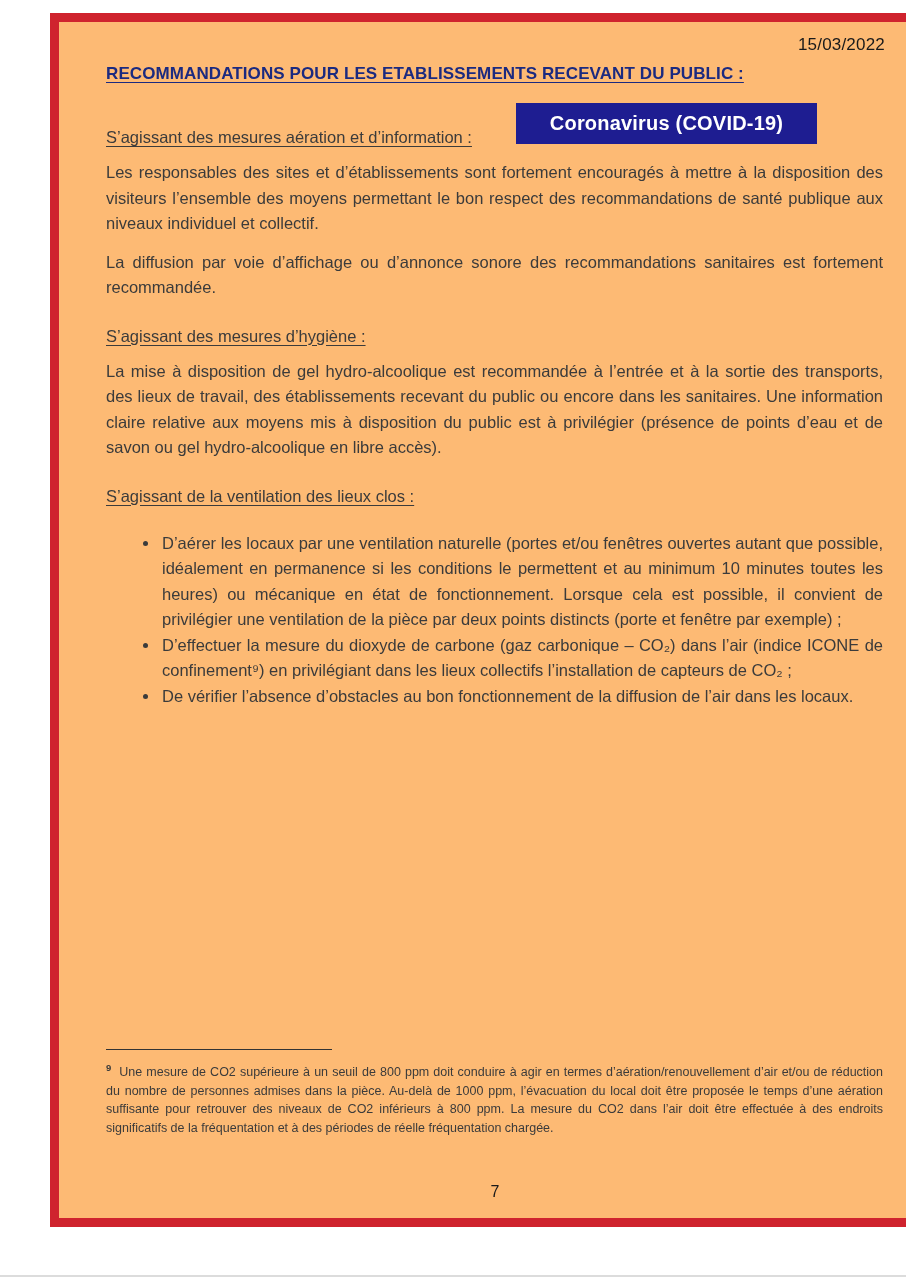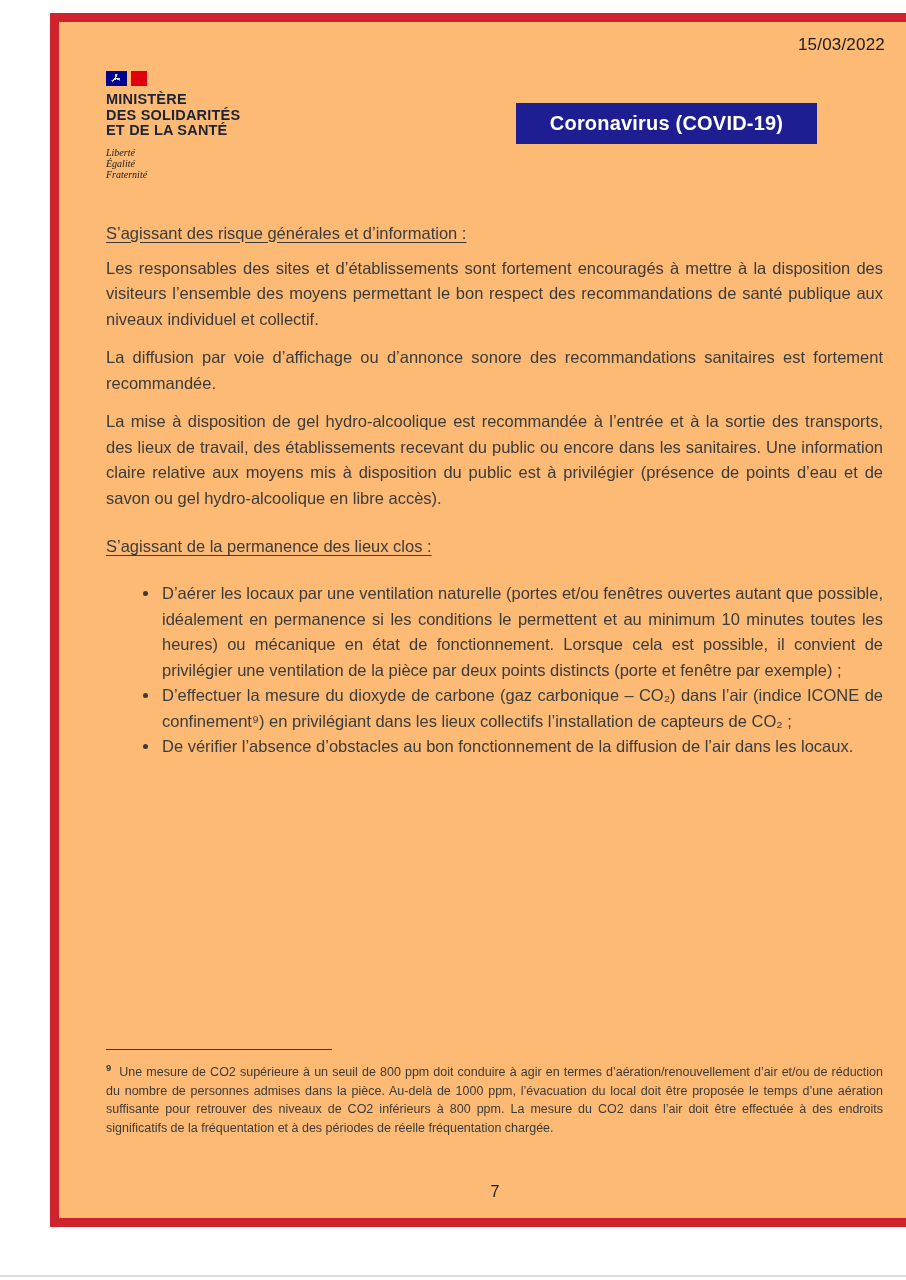--- a/index.html
+++ b/index.html
@@ -74,49 +74,35 @@
   }
 </style>
 </head>
 <body>
 
 <div class="frame">
   <div class="content">
 
     <div class="date-row">15/03/2022</div>
 
-    <div class="logo-block">
-      <div class="flag">
-        <div class="flag-blue"></div>
-        <div class="flag-red"></div>
-      </div>
-      <div class="ministry-name">
-        <div>MINISTÈRE</div>
-        <div>DES SOLIDARITÉS</div>
-        <div>ET DE LA SANTÉ</div>
-      </div>
-      <div class="motto">
-        <div>Liberté</div>
-        <div>Égalité</div>
-        <div>Fraternité</div>
-      </div>
-    </div>
 
     <div class="banner">Coronavirus (COVID-19)</div>
 
+    <div class="doc-title">RECOMMANDATIONS POUR LES ETABLISSEMENTS RECEVANT DU PUBLIC :</div>
 
     <div class="body-text">
 
-      <div class="section-heading first">S’agissant des risque générales et d’information :</div>
+      <div class="section-heading first">S’agissant des mesures aération et d’information :</div>
       <p class="para">Les responsables des sites et d’établissements sont fortement encouragés à mettre à la disposition des visiteurs l’ensemble des moyens permettant le bon respect des recommandations de santé publique aux niveaux individuel et collectif.</p>
       <p class="para">La diffusion par voie d’affichage ou d’annonce sonore des recommandations sanitaires est fortement recommandée.</p>
 
+      <div class="section-heading">S’agissant des mesures d’hygiène :</div>
       <p class="para">La mise à disposition de gel hydro-alcoolique est recommandée à l’entrée et à la sortie des transports, des lieux de travail, des établissements recevant du public ou encore dans les sanitaires. Une information claire relative aux moyens mis à disposition du public est à privilégier (présence de points d’eau et de savon ou gel hydro-alcoolique en libre accès).</p>
 
-      <div class="section-heading">S’agissant de la permanence des lieux clos :</div>
+      <div class="section-heading">S’agissant de la ventilation des lieux clos :</div>
 
       <ul class="bullets">
         <li>D’aérer les locaux par une ventilation naturelle (portes et/ou fenêtres ouvertes autant que possible, idéalement en permanence si les conditions le permettent et au minimum 10 minutes toutes les heures) ou mécanique en état de fonctionnement. Lorsque cela est possible, il convient de privilégier une ventilation de la pièce par deux points distincts (porte et fenêtre par exemple) ;</li>
         <li>D’effectuer la mesure du dioxyde de carbone (gaz carbonique – CO₂) dans l’air (indice ICONE de confinement⁹) en privilégiant dans les lieux collectifs l’installation de capteurs de CO₂ ;</li>
         <li>De vérifier l’absence d’obstacles au bon fonctionnement de la diffusion de l’air dans les locaux.</li>
       </ul>
 
     </div>
 
     <div class="footnote-block">

